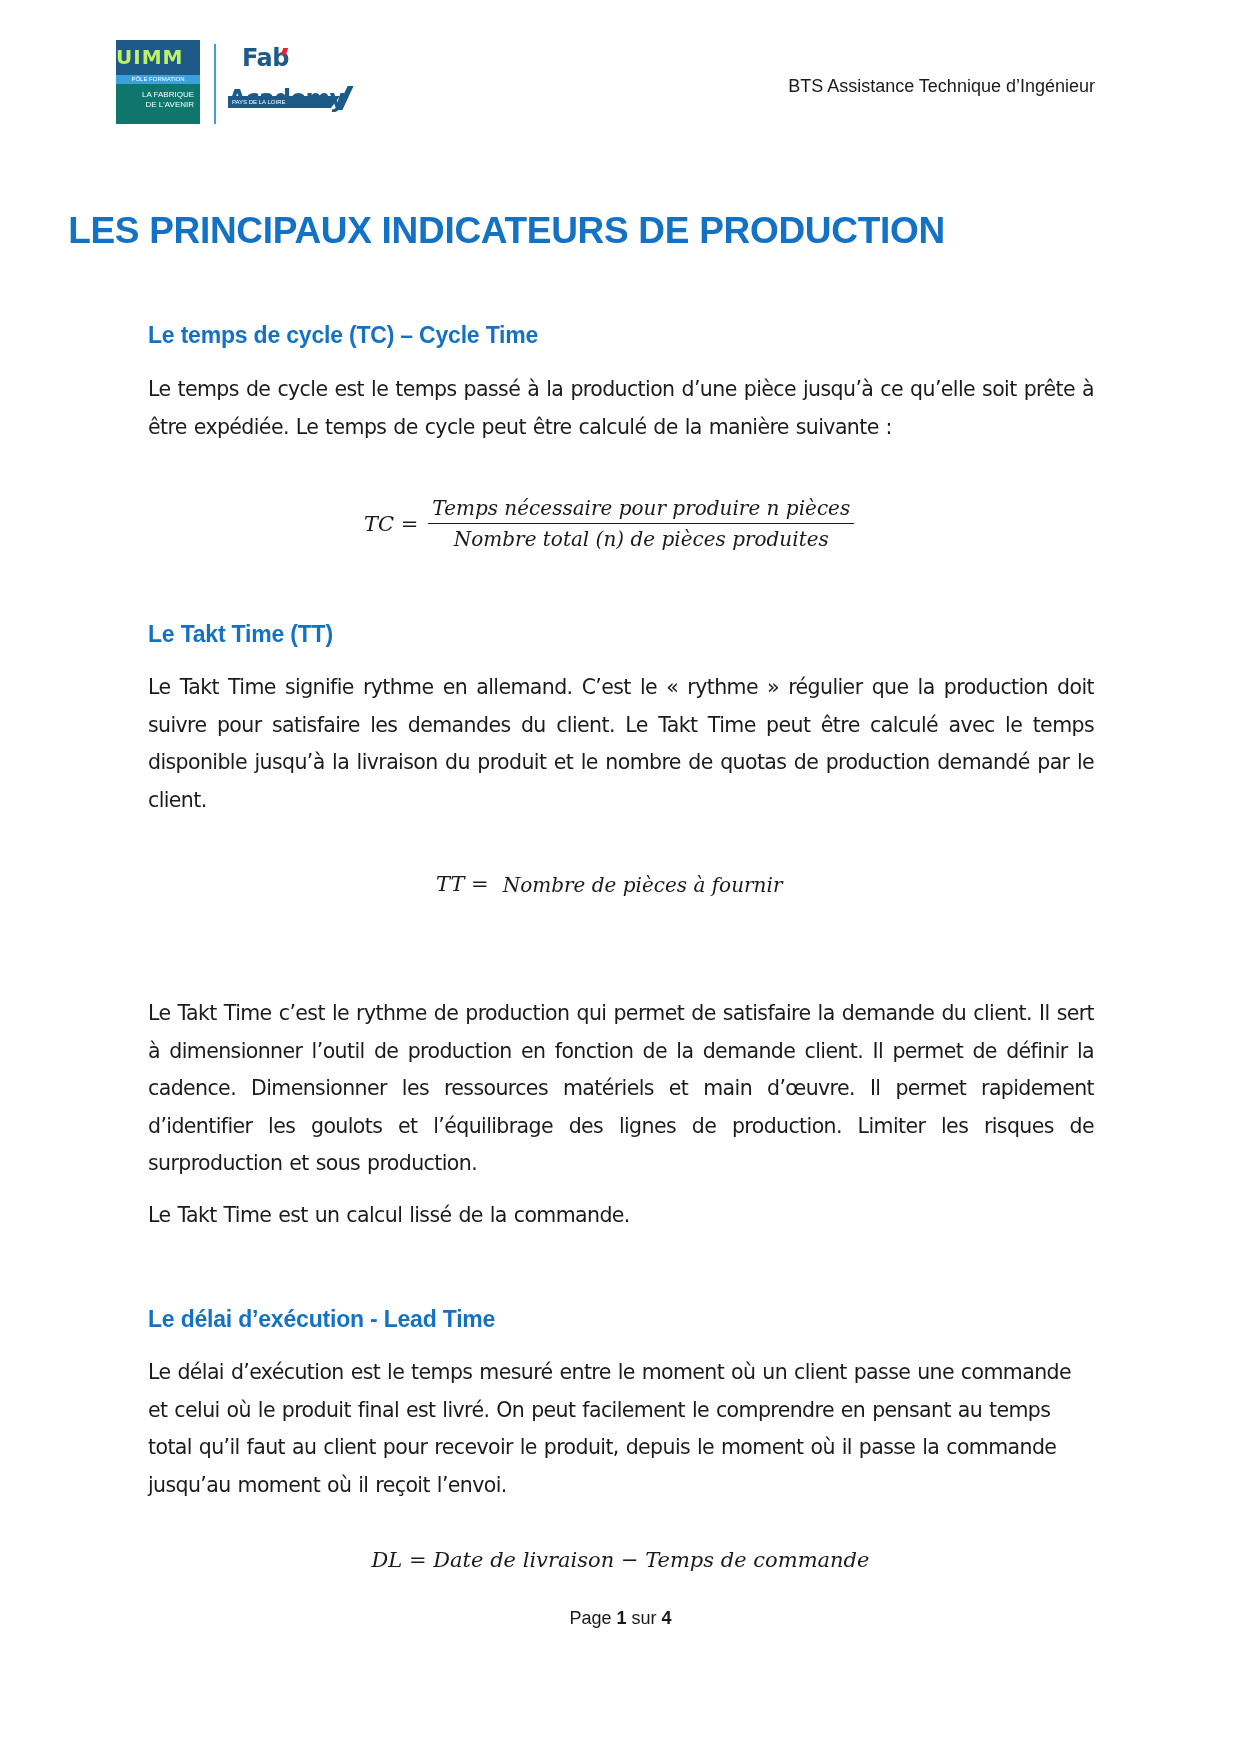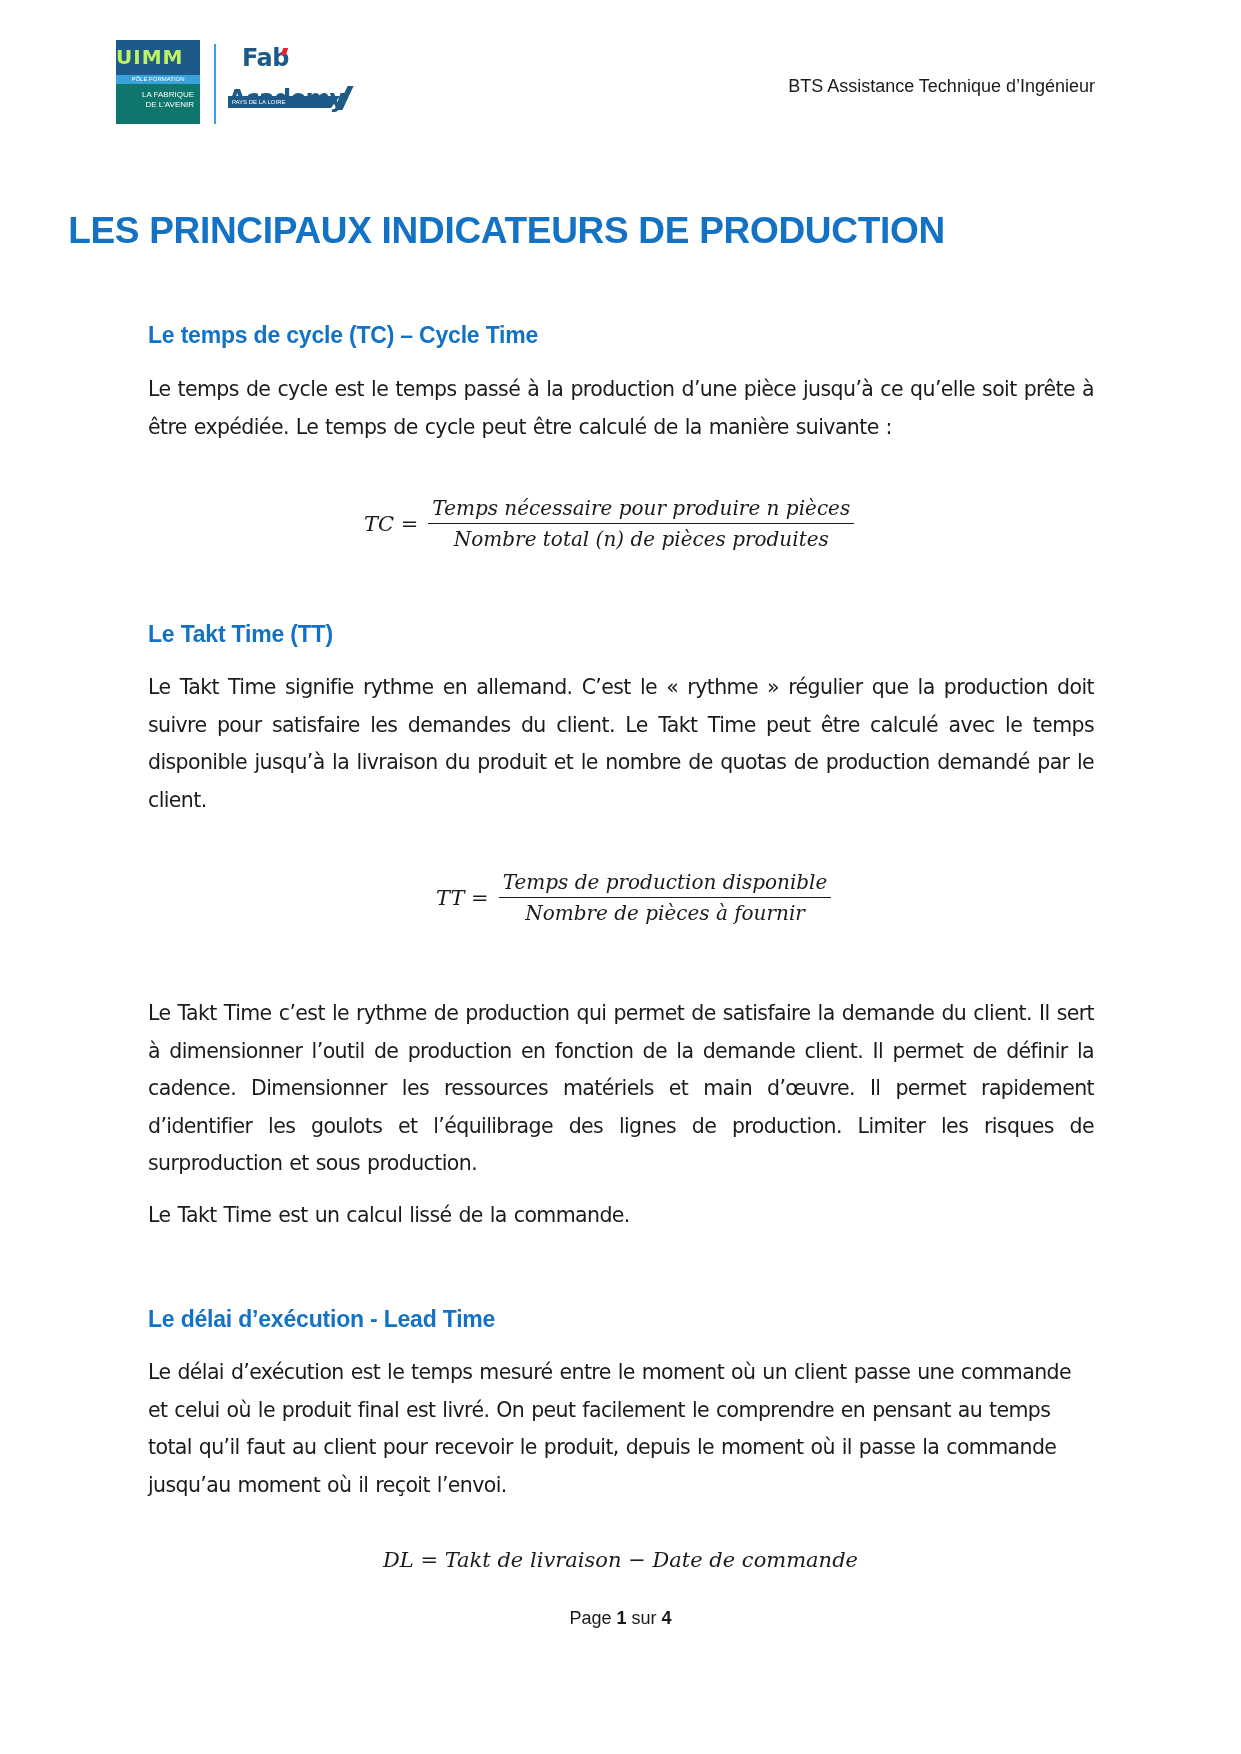--- a/index.html
+++ b/index.html
@@ -91,33 +91,32 @@
     <span class="den">Nombre total (n) de pièces produites</span>
   </span>
 </div>
 
 <div class="h2" style="top:621px;">Le Takt Time (TT)</div>
 <div class="para" style="top:669px;">Le Takt Time signifie rythme en allemand. C’est le « rythme » régulier que la production doit suivre pour satisfaire les demandes du client. Le Takt Time peut être calculé avec le temps disponible jusqu’à la livraison du produit et le nombre de quotas de production demandé par le client.</div>
 
 <div class="formula" style="left:436px; top:870px;">
   <span class="lhs">TT =</span>
   <span class="frac">
-    <span class="num">Temps de production disponible</span>
     <span class="den">Nombre de pièces à fournir</span>
   </span>
 </div>
 
 <div class="para" style="top:995px;">Le Takt Time c’est le rythme de production qui permet de satisfaire la demande du client. Il sert à dimensionner l’outil de production en fonction de la demande client. Il permet de définir la cadence. Dimensionner les ressources matériels et main d’œuvre. Il permet rapidement d’identifier les goulots et l’équilibrage des lignes de production. Limiter les risques de surproduction et sous production.</div>
 <div class="para left" style="top:1197px;">Le Takt Time est un calcul lissé de la commande.</div>
 
 <div class="h2" style="top:1306px;">Le délai d’exécution - Lead Time</div>
 <div class="para left" style="top:1354px;">Le délai d’exécution est le temps mesuré entre le moment où un client passe une commande et celui où le produit final est livré. On peut facilement le comprendre en pensant au temps total qu’il faut au client pour recevoir le produit, depuis le moment où il passe la commande jusqu’au moment où il reçoit l’envoi.</div>
 
 <div class="formula" style="left:0; width:1241px; justify-content:center; top:1548px;">
-  <span class="inline-formula">DL = Takt de livraison − Date de commande</span>
+  <span class="inline-formula">DL = Date de livraison − Temps de commande</span>
 </div>
 
 <div class="footer">
   <span>Page</span>
   <b>1</b>
   <span>sur</span>
   <b>4</b>
 </div>
 
 </body></html>

